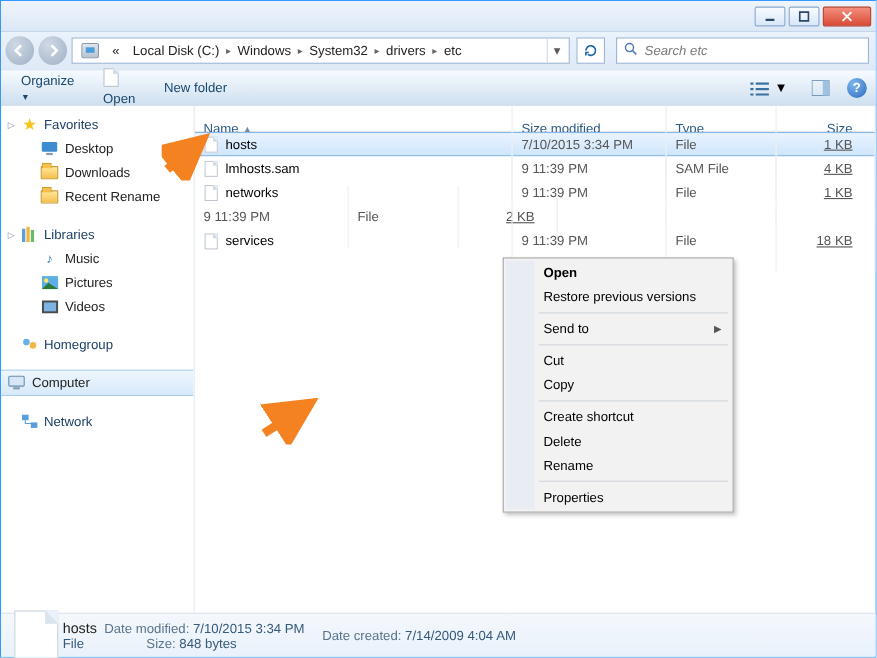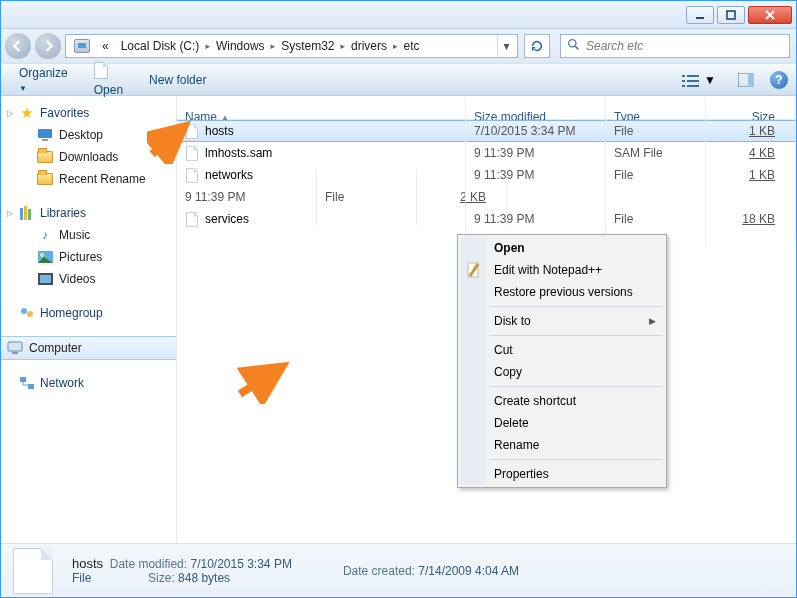--- a/index.html
+++ b/index.html
@@ -69,21 +69,21 @@
   
   .ctx { position:absolute; left:280px; top:138px; width:210px; background:#f2f2f2; border:1px solid #a9a9a9; box-shadow:2px 2px 4px rgba(0,0,0,.25); padding:2px; }
   .ctx .strip{position:absolute;left:2px;top:2px;bottom:2px;width:26px;background:#e9edf3;}
   .ctx-item{ position:relative; height:22px; display:flex; align-items:center; padding-left:34px; padding-right:18px;}
   .ctx-item.bold{font-weight:bold;}
   .ctx-sep{ height:1px; background:#d0d5da; margin:3px 2px 3px 30px;}
   .ctx .arrow{position:absolute; right:8px; font-size:9px; color:#555;}
   .ctx-ic{ position:absolute; left:6px; width:16px; height:16px;}
 
   
-  .details { height:54px; border-top:1px solid #d9e2ec; background:linear-gradient(#f4f8fd,#e9f1fa); display:flex; align-items:center; padding:6px 12px; gap:19px; color:#37597a;}
+  .details { height:40px; border-top:1px solid #d9e2ec; background:linear-gradient(#f4f8fd,#e9f1fa); display:flex; align-items:center; padding:6px 12px; gap:4px; color:#37597a;}
   .details .big-ic{ width:40px; height:46px; background:#fff; border:1px solid #c9d3dd; position:relative;}
   .details .big-ic::before{content:"";position:absolute;right:-1px;top:-1px;border-top:12px solid #e9f1fa;border-left:12px solid #dbe3ec;}
   .details .fname{ color:#222; font-size:13px; }
   .details .lbl{ color:#5a748e; }
   .details .val{ color:#355a7c; }
 
   
   .arrow-annot{ position:absolute; pointer-events:none; }
 </style>
 </head>
@@ -342,31 +342,24 @@
             </div>
             <div class="col c-date">9 11:39 PM</div>
             <div class="col c-type">File</div>
             <div class="col c-size">18 KB</div>
           </div>
         </div>
 
       <div class="ctx">
         <div class="strip"></div>
         <div class="ctx-item bold">Open</div>
-        <div class="ctx-item">
-            <span class="ctx-ic"><svg width="16" height="16" viewBox="0 0 16 16">
-                <rect x="2" y="1" width="10" height="14" fill="#fff" stroke="#b7c094"></rect>
-                <path d="M4 14 12 2" stroke="#c4973a" stroke-width="3"></path>
-              </svg></span>
-            <span>Edit with Notepad++</span>
-          </div>
         <div class="ctx-item">Restore previous versions</div>
         <div class="ctx-sep"></div>
         <div class="ctx-item">
-            <span>Disk to</span>
+            <span>Send to</span>
             <span class="arrow">▶</span>
           </div>
         <div class="ctx-sep"></div>
         <div class="ctx-item">Cut</div>
         <div class="ctx-item">Copy</div>
         <div class="ctx-sep"></div>
         <div class="ctx-item">Create shortcut</div>
         <div class="ctx-item">Delete</div>
         <div class="ctx-item">Rename</div>
         <div class="ctx-sep"></div>
@@ -391,18 +384,18 @@
       </svg>
     </div>
   </div>
 
   <div class="details">
     <div class="big-ic"></div>
     <div>
       <div><span class="fname">hosts</span>&nbsp;&nbsp;<span class="lbl">Date modified:</span> <span class="val">7/10/2015 3:34 PM</span></div>
       <div><span class="val">File</span>&nbsp;&nbsp;&nbsp;&nbsp;&nbsp;&nbsp;&nbsp;&nbsp;&nbsp;&nbsp;&nbsp;&nbsp;&nbsp;&nbsp;&nbsp;&nbsp;&nbsp;<span class="lbl">Size:</span> <span class="val">848 bytes</span></div>
     </div>
-    <div style="margin-left:32px">
+    <div style="margin-left:12px">
       <div><span class="lbl">Date created:</span> <span class="val">7/14/2009 4:04 AM</span></div>
     </div>
   </div>
 
 </div>
 
 </body></html>

